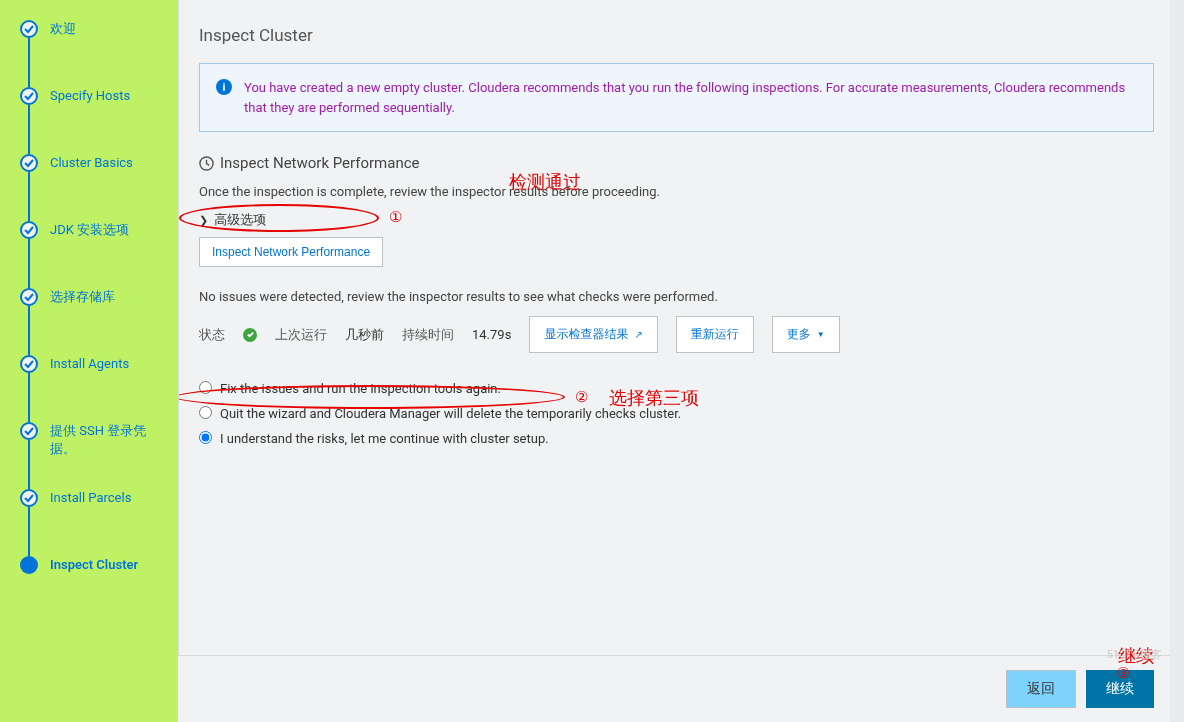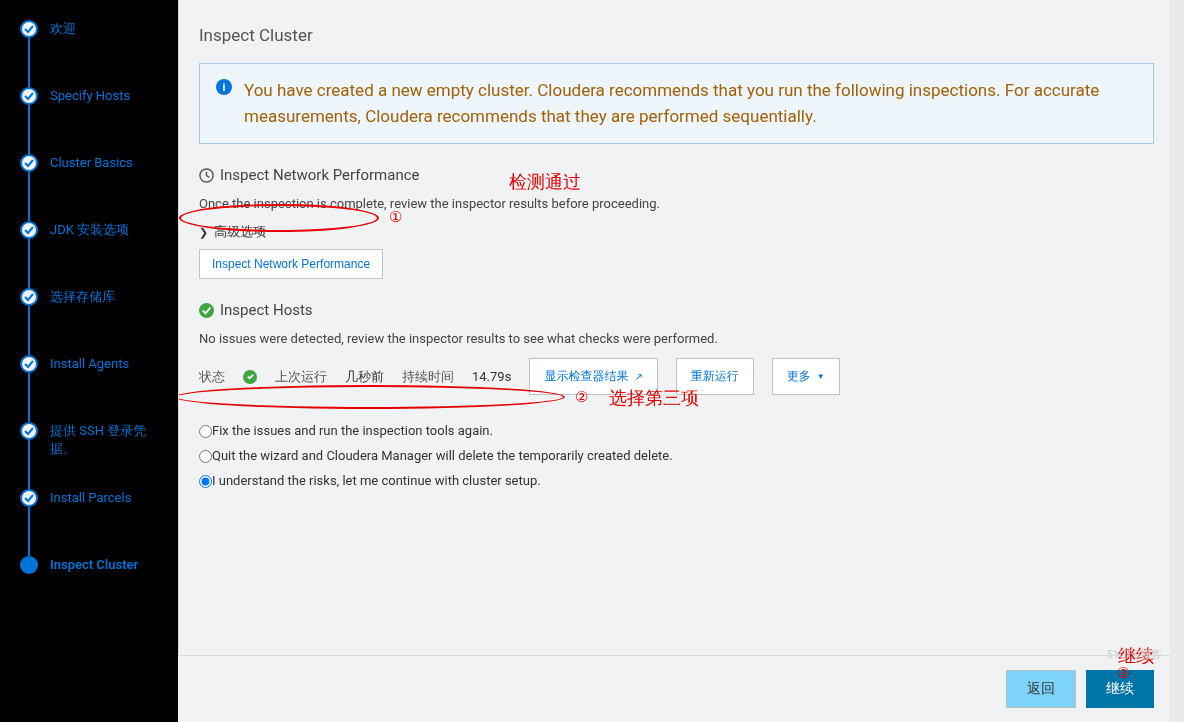--- a/index.html
+++ b/index.html
@@ -13,21 +13,21 @@
   position: relative;
   overflow: hidden;
 }
 .container {
   display: flex;
   height: 100%;
 }
 .sidebar {
   width: 178px;
   padding: 20px 10px 20px 20px;
-  background: #000000;
+  background: #bef264;
   position: relative;
 }
 .step {
   position: relative;
   display: flex;
   align-items: flex-start;
   min-height: 67px;
 }
 .step:last-child { min-height: auto; }
 .step-icon {
@@ -98,22 +98,22 @@
   color: #fff;
   display: flex;
   align-items: center;
   justify-content: center;
   font-size: 11px;
   font-weight: bold;
   flex-shrink: 0;
   margin-top: 1px;
 }
 .info-text {
-  font-size: 17px;
-  color: #a16207;
+  font-size: 13px;
+  color: #a21caf;
   line-height: 1.5;
 }
 .section-header {
   display: flex;
   align-items: center;
   gap: 6px;
   margin-bottom: 12px;
 }
 .section-header h3 {
   font-size: 15px;
@@ -175,21 +175,22 @@
   cursor: pointer;
   display: inline-flex;
   align-items: center;
   gap: 6px;
 }
 .btn-outline .ext-icon { font-size: 10px; }
 .btn-outline .dropdown-caret { font-size: 8px; }
 .radio-group { margin-top: 4px; }
 .radio-item {
   display: flex;
-  align-items: flex-end;
+  align-items: flex-start;
+  gap: 8px;
   margin-bottom: 10px;
   font-size: 13px;
   color: #333;
 }
 .radio-item input[type="radio"] { width: 13px; height: 13px; cursor: pointer; }
 .radio-item label { cursor: pointer; }
 
 
 .annot {
   position: absolute;
@@ -352,27 +353,20 @@
         </svg>
       <h3>Inspect Network Performance</h3>
     </div>
     <p class="section-desc">Once the inspection is complete, review the inspector results before proceeding.</p>
     <div class="adv-options">
       <span class="chevron">❯</span>
       <span>高级选项</span>
     </div>
     <button class="inspect-btn">Inspect Network Performance</button>
 
-    <div class="section-header">
-      <svg class="check-icon-green" viewBox="0 0 16 16">
-          <circle cx="8" cy="8" r="8" fill="#3fa63f"></circle>
-          <path d="M4 8 L7 11 L12 5" stroke="#fff" stroke-width="2" fill="none"></path>
-        </svg>
-      <h3>Inspect Hosts</h3>
-    </div>
     <p class="section-desc">No issues were detected, review the inspector results to see what checks were performed.</p>
 
     <div class="status-row">
       <span class="status-label">状态</span>
       <span class="status-check">
           <svg viewBox="0 0 10 10">
             <path d="M2 5 L4 7 L8 3" stroke="#fff" stroke-width="2" fill="none"></path>
           </svg>
         </span>
       <span class="status-label">上次运行</span>
@@ -390,21 +384,21 @@
       </button>
     </div>
 
     <div class="radio-group">
       <div class="radio-item">
         <input type="radio" name="act" style="">
         <label>Fix the issues and run the inspection tools again.</label>
       </div>
       <div class="radio-item">
         <input type="radio" name="act" style="">
-        <label>Quit the wizard and Cloudera Manager will delete the temporarily created delete.</label>
+        <label>Quit the wizard and Cloudera Manager will delete the temporarily checks cluster.</label>
       </div>
       <div class="radio-item">
         <input type="radio" name="act" checked="" style="">
         <label>I understand the risks, let me continue with cluster setup.</label>
       </div>
     </div>
 
     
     <div class="annot annot-text" style="left:330px; top:170px;">检测通过</div>
     <div class="ellipse" style="left:0px; top:204px; width:200px; height:28px;"></div>

